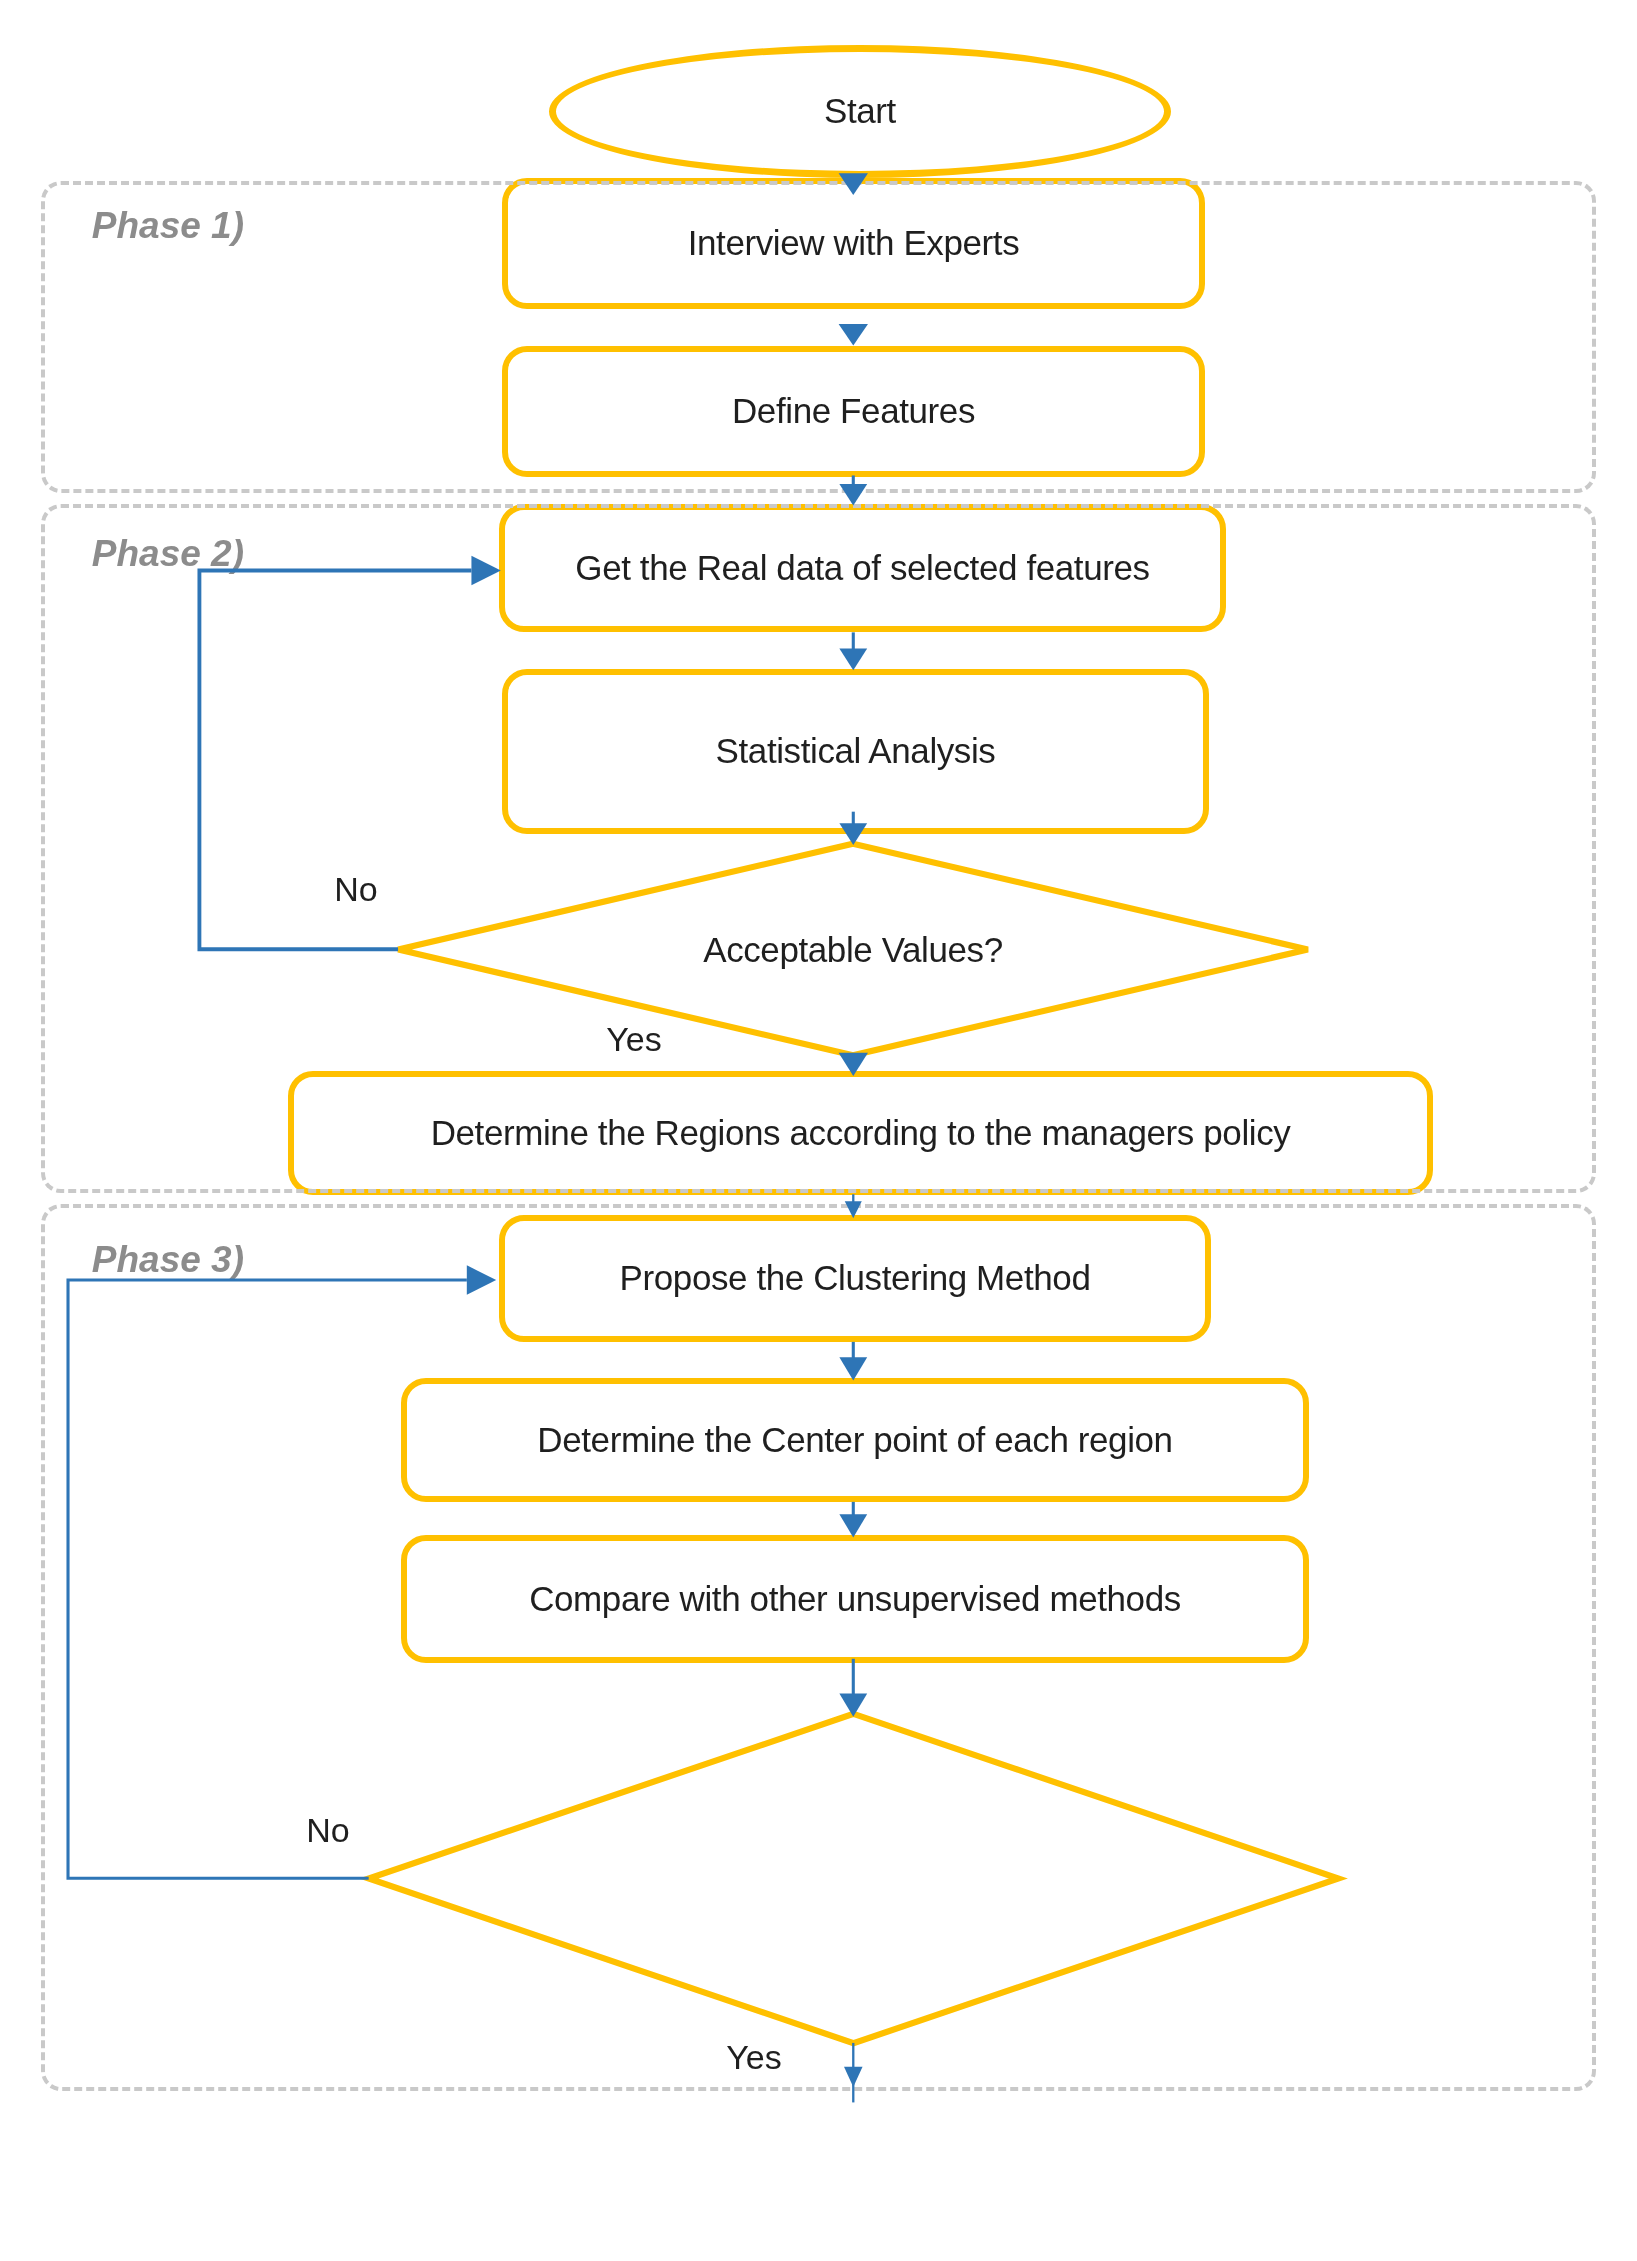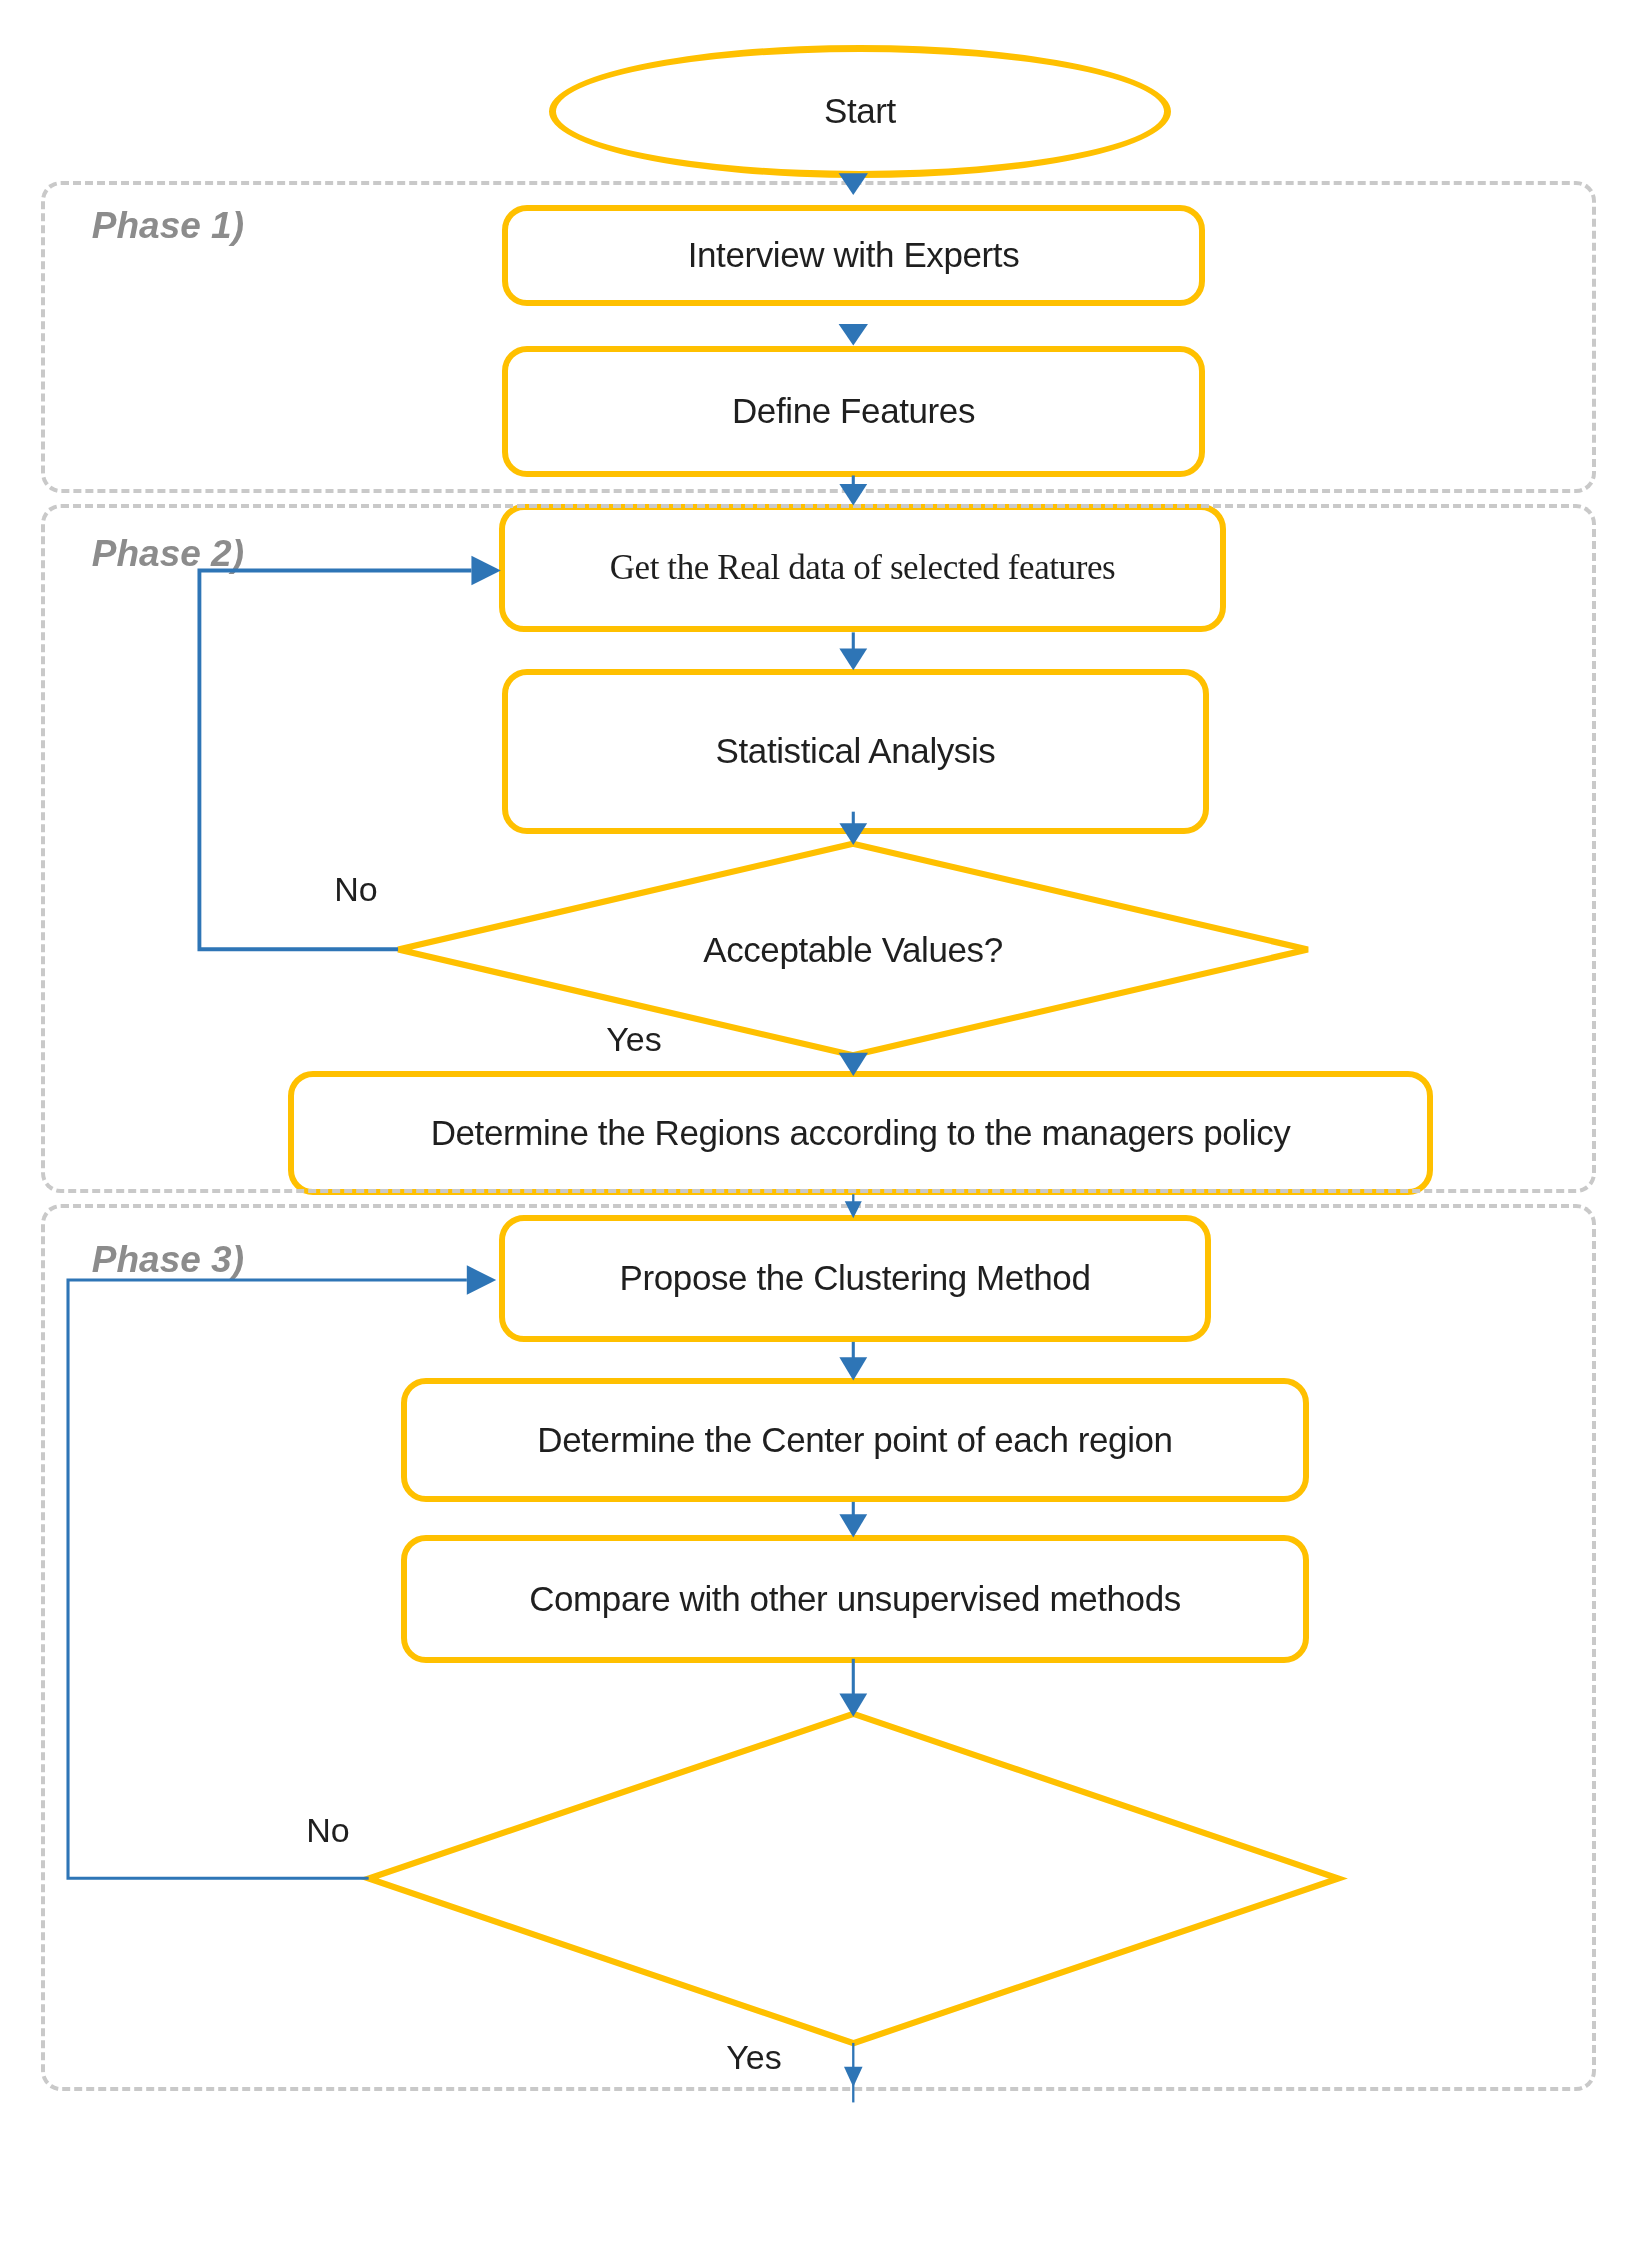--- a/index.html
+++ b/index.html
@@ -44,29 +44,29 @@
     <span class="phase-label" style="top:25px;">Phase 2)</span>
   </div>
   <div class="phase" style="left:41px;top:1204px;width:1555px;height:887px;">
     <span class="phase-label" style="top:31px;">Phase 3)</span>
   </div>
 
   <div class="node ellipse" style="left:549px;top:45px;width:622px;height:133px;">
     <span class="node-label">Start</span>
   </div>
 
-  <div class="node" style="left:502px;top:205px;width:703px;height:101px;">
+  <div class="node" style="left:502px;top:178px;width:703px;height:131px;">
     <span class="node-label">Interview with Experts</span>
   </div>
 
   <div class="node" style="left:502px;top:346px;width:703px;height:131px;">
     <span class="node-label">Define Features</span>
   </div>
 
-  <div class="node" style="left:499px;top:504px;width:727px;height:128px;font-family:Liberation Serif, serif;">
+  <div class="node" style="left:499px;top:504px;width:727px;height:128px;">
     <span class="node-label">Get the Real data of selected features</span>
   </div>
 
   <div class="node" style="left:502px;top:669px;width:707px;height:165px;">
     <span class="node-label">Statistical Analysis</span>
   </div>
 
   <svg class="diamond-svg" style="left:390px;top:836px;" width="926" height="227" viewBox="0 0 1198 294">
     <polygon class="diamond-shape" points="599,10 1188,147 599,284 10,147"></polygon>
   </svg>

